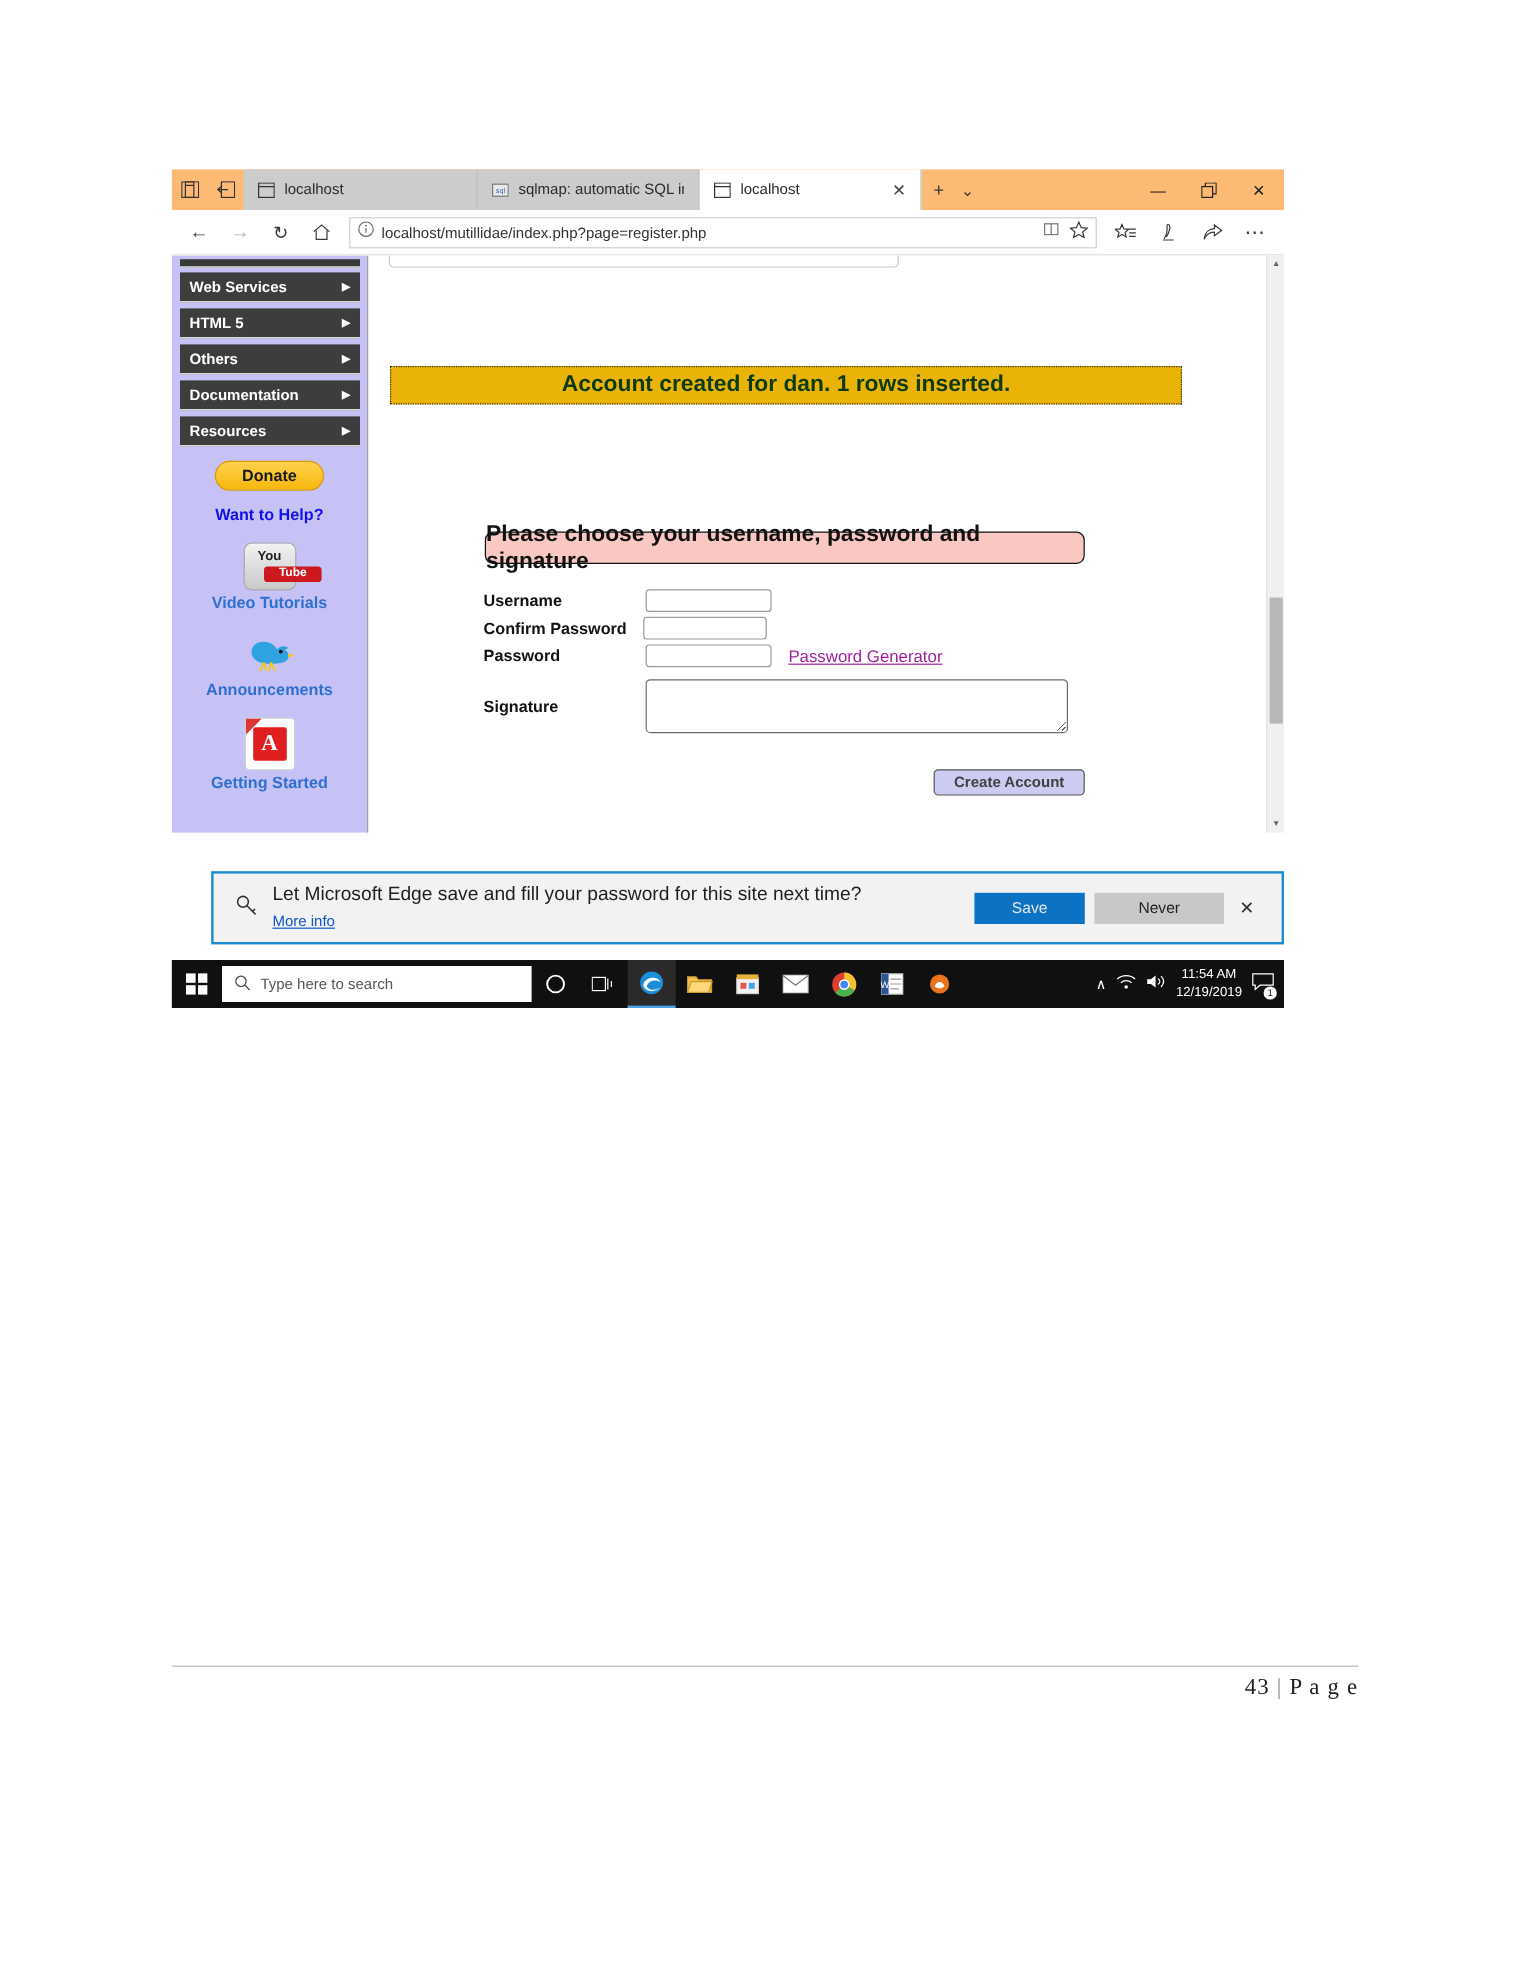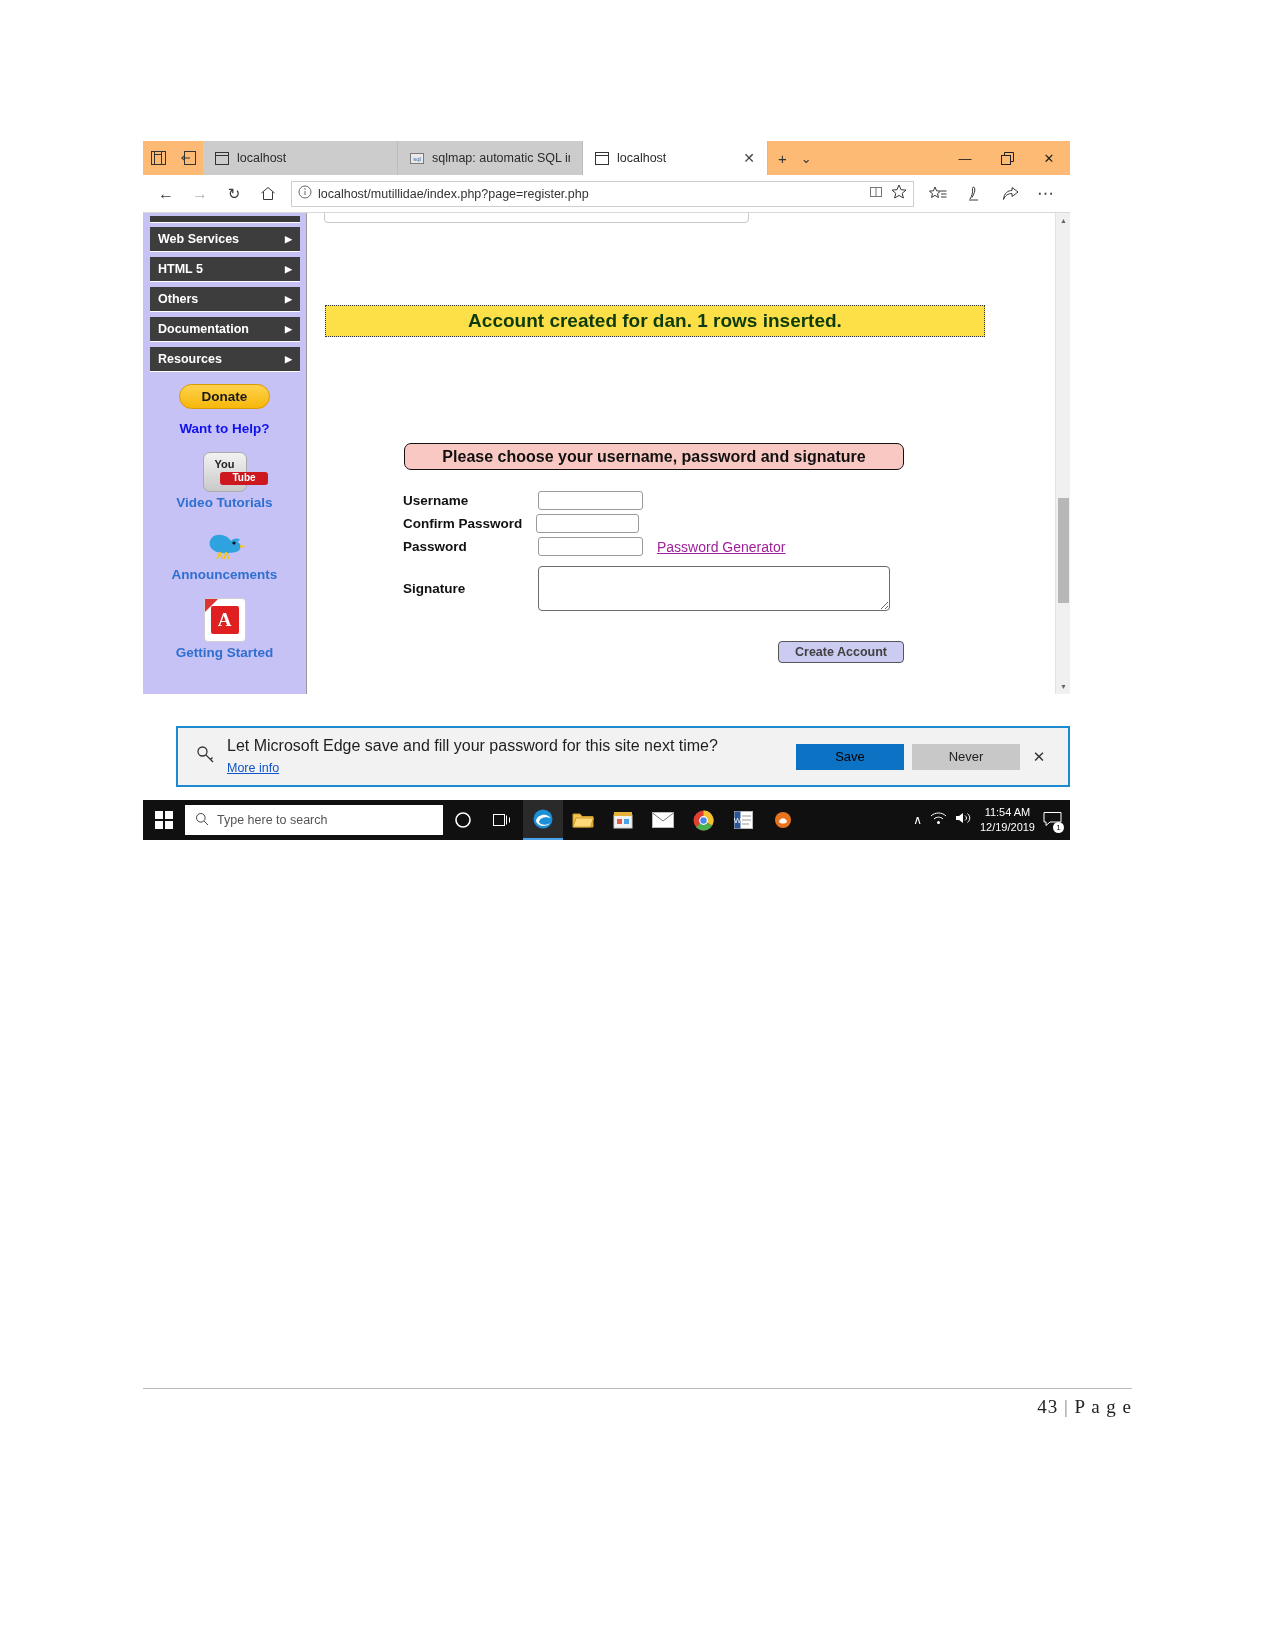--- a/index.html
+++ b/index.html
@@ -147,21 +147,21 @@
   .bird { width: 50px; height: 38px; margin: 0 auto; }
 
   
   .content { flex: 1; position: relative; background: #fff; padding-left: 20px; overflow: hidden; }
   .hints-stub {
     position: absolute; left: 17px; top: -12px; width: 425px; height: 22px;
     border: 1px solid #c9c9c9; border-radius: 4px; background: #fff;
   }
   .success-banner {
     position: absolute; left: 18px; top: 92px; width: 660px; height: 32px;
-    background: #fde047; border: 1px dotted #333;
+    background: #eab308; border: 1px dotted #333;
     display: flex; align-items: center; justify-content: center;
     font-size: 19px; font-weight: bold; color: #0d3b0d;
   }
   .ajax-row {
     position: absolute; left: 18px; top: 155px; display: flex; align-items: center; gap: 16px;
   }
   .ajax-logo {
     width: 58px; height: 42px; position: relative; overflow: hidden;
   }
   .ajax-logo .swoosh {
@@ -174,21 +174,21 @@
     font-size: 23px; font-weight: bold; font-style: italic; color: #d31111;
     letter-spacing: -1px; font-family: "DejaVu Sans", sans-serif;
     text-shadow: 1px 1px 0 #fff;
   }
   .ajax-link { font-size: 14.5px; font-weight: bold; color: #1155cc; }
 
   .choose-banner {
     position: absolute; left: 97px; top: 230px; width: 500px; height: 27px;
     background: #fac8c3; border: 1px solid #111; border-radius: 7px;
     display: flex; align-items: center; justify-content: center;
-    font-size: 16px; font-weight: bold; color: #111;
+    font-size: 19px; font-weight: bold; color: #111;
   }
 
   .form-area { position: absolute; left: 96px; top: 278px; width: 600px; }
   .frow { display: flex; align-items: center; margin-bottom: 4px; }
   .flabel { font-size: 13.5px; font-weight: bold; color: #111; }
   .flabel.w1 { width: 135px; }
   .ftext {
     width: 105px; height: 19px; border: 1px solid #9a9a9a; border-radius: 3px;
     background: #fff;
   }
@@ -213,21 +213,21 @@
     display: flex; align-items: center; padding: 0 18px;
     z-index: 30;
   }
   .notif .keyicon { margin-right: 12px; color: #333; }
   .notif .ntext { font-size: 16px; color: #1f1f1f; }
   .notif .moreinfo {
     font-size: 12.5px; color: #1155cc; text-decoration: underline; margin-top: 6px; display: inline-block;
   }
   .notif-btns { margin-left: auto; display: flex; align-items: center; gap: 8px; }
   .btn-save {
-    width: 108px; height: 26px; background: #0b72c4; color: #000000;
+    width: 92px; height: 26px; background: #0b72c4; color: #e5e5e5;
     display: flex; align-items: center; justify-content: center; font-size: 13px;
   }
   .btn-never {
     width: 108px; height: 26px; background: #c8c8c8; color: #1f1f1f;
     display: flex; align-items: center; justify-content: center; font-size: 13px;
   }
   .btn-closeN { width: 22px; text-align: center; font-size: 15px; color: #333; }
 
   .activate {
     position: absolute; right: 40px; top: 590px; text-align: center; z-index: 20;

